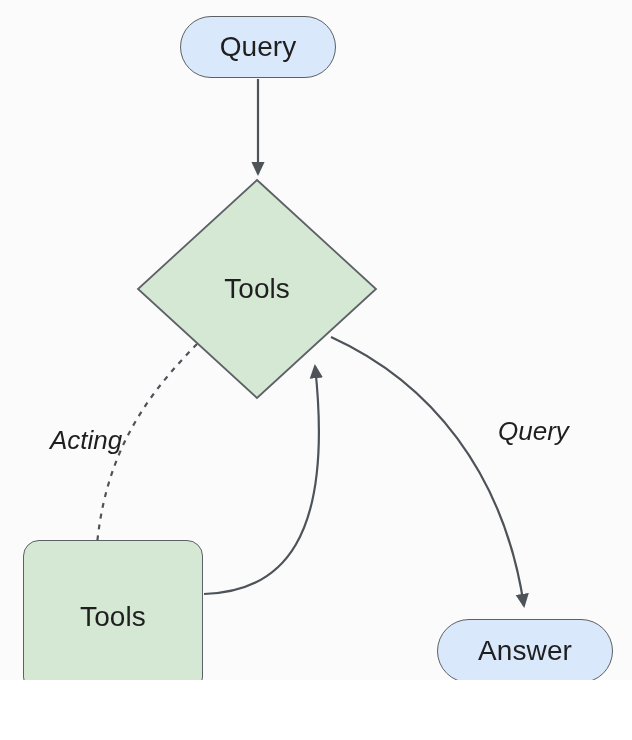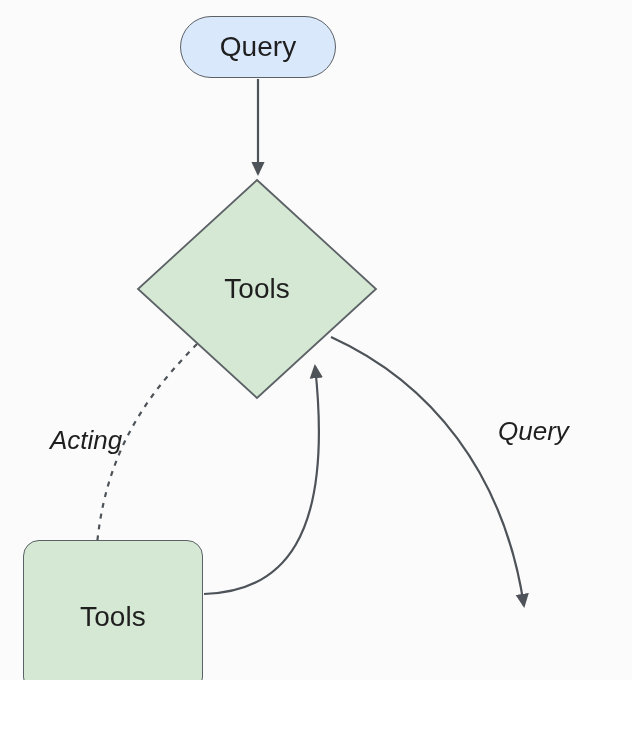--- a/index.html
+++ b/index.html
@@ -114,19 +114,22 @@
   </div>
 
   <div id="node-model" class="diamond-wrap">
     <div class="diamond-label">Tools</div>
   </div>
 
   <div id="node-tools" class="node rect">
     <span>Tools</span>
   </div>
 
+  <div id="node-answer" class="node pill">
+    <span>Answer</span>
+  </div>
 
   <div id="label-acting" class="edge-label">Acting</div>
 
 
   <div id="label-finish" class="edge-label">Query</div>
 
 </div>
 
 </body></html>

